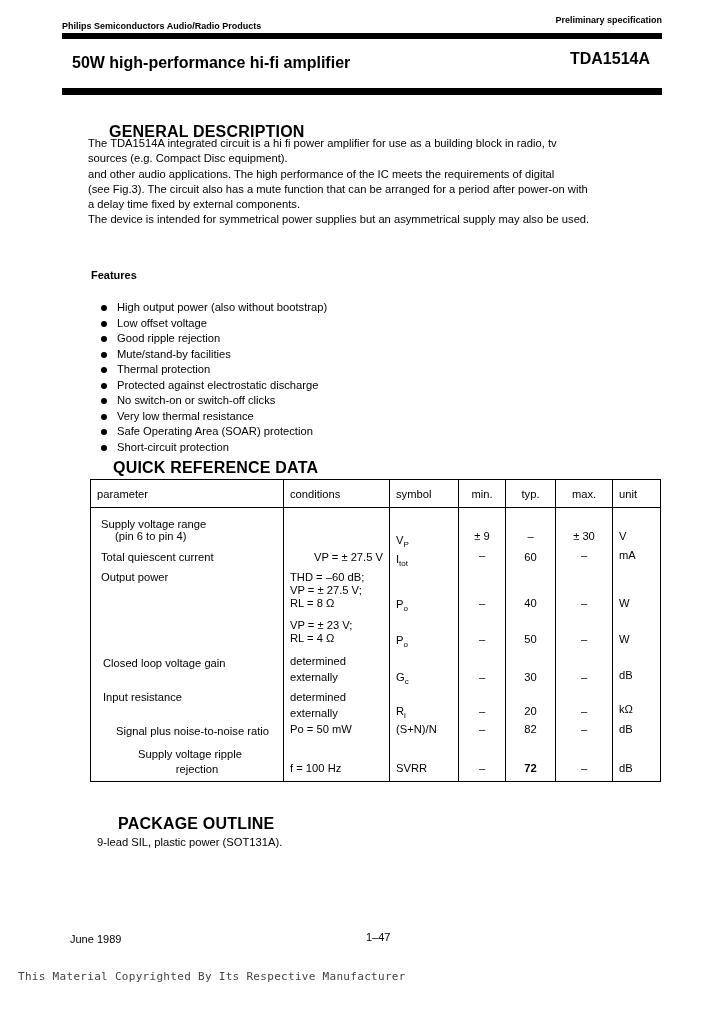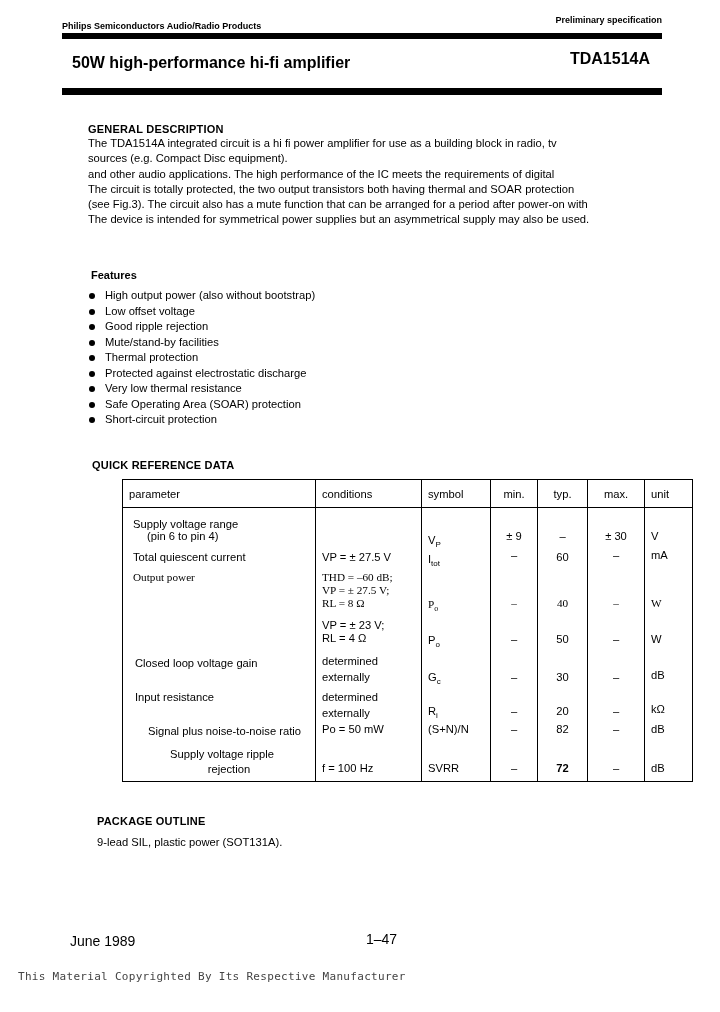--- a/index.html
+++ b/index.html
@@ -1,62 +1,63 @@
 <!DOCTYPE html>
 <html><head>
 <meta charset="utf-8">
 <style>
   html, body { margin: 0; padding: 0; background: #ffffff; }
   body { width: 720px; height: 1012px; position: relative; overflow: hidden; color: #000; font-family: "Liberation Sans", sans-serif; }
   .abs { position: absolute; }
   .hdr-small { font-size: 9px; font-weight: bold; }
   .bar { position: absolute; background: #000; }
   .title { font-size: 16px; font-weight: bold; }
-  .sec { font-size: 11px; font-weight: bold; letter-spacing: 0.2px; }
+  .sec { font-size: 16px; font-weight: bold; letter-spacing: 0.2px; margin-left: 21px; }
   .para { font-size: 11.2px; line-height: 15.3px; }
-  .features { list-style: none; margin: 0; padding: 0; font-size: 11.2px; }
+  .features { list-style: none; margin: 12px; padding: 0; font-size: 11.2px; }
   .features li { height: 15.5px; line-height: 15.5px; position: relative; padding-left: 16px; }
   .features li .bullet { position: absolute; left: 0; top: 5px; width: 6px; height: 6px; border-radius: 50%; background: #000; }
-  table.qrd { position: absolute; left: 90px; top: 479px; width: 570px; border-collapse: collapse; font-size: 11.2px; table-layout: fixed; margin-left: 32px; }
+  table.qrd { position: absolute; left: 90px; top: 479px; width: 570px; border-collapse: collapse; font-size: 11.2px; table-layout: fixed; }
   table.qrd th, table.qrd td { font-weight: normal; text-align: left; vertical-align: top; border-left: 1px solid #000; border-right: 1px solid #000; padding: 0 6px; }
   table.qrd thead th { border-top: 1px solid #000; border-bottom: 1px solid #000; height: 27px; vertical-align: middle; }
   table.qrd tbody tr:last-child td { border-bottom: 1px solid #000; }
   .c { text-align: center !important; }
   .sub { font-size: 8px; vertical-align: -3px; }
-  .foot { font-size: 14px; }
+  .foot { font-size: 11px; }
   .copy { font-family: "DejaVu Sans Mono", monospace; font-size: 11px; color: #444; letter-spacing: 0.3px; }
 </style>
 </head>
 <body>
 
 <div class="abs hdr-small" style="left:62px; top:21px;">Philips Semiconductors Audio/Radio Products</div>
 <div class="abs hdr-small" style="right:58px; top:15px;">Preliminary specification</div>
 <div class="bar" style="left:62px; top:33px; width:600px; height:6px;"></div>
 <div class="abs title" style="left:72px; top:54px;">50W high-performance hi-fi amplifier</div>
 <div class="abs title" style="right:70px; top:50px;">TDA1514A</div>
 <div class="bar" style="left:62px; top:88px; width:600px; height:7px;"></div>
 
 <div class="abs sec" style="left:88px; top:123px;">GENERAL DESCRIPTION</div>
 <div class="abs para" style="left:88px; top:136px; width:580px;">
   <div>The TDA1514A integrated circuit is a hi fi power amplifier for use as a building block in radio, tv</div>
   <div>sources (e.g. Compact Disc equipment).</div>
   <div>and other audio applications. The high performance of the IC meets the requirements of digital</div>
-  <div>The circuit is totally protected, the two output transistors both having thermal and SOAR protection</div>
   <div>(see Fig.3). The circuit also has a mute function that can be arranged for a period after power-on with</div>
+  <div>a delay time fixed by external components.</div>
   <div>The device is intended for symmetrical power supplies but an asymmetrical supply may also be used.</div>
 </div>
 
 <div class="abs" style="left:91px; top:269px; font-size:11px; font-weight:bold;">Features</div>
 <ul class="features abs" style="left:89px; top:288px; width:400px;">
   <li><span class="bullet"></span><span>High output power (also without bootstrap)</span></li>
   <li><span class="bullet"></span><span>Low offset voltage</span></li>
   <li><span class="bullet"></span><span>Good ripple rejection</span></li>
   <li><span class="bullet"></span><span>Mute/stand-by facilities</span></li>
   <li><span class="bullet"></span><span>Thermal protection</span></li>
   <li><span class="bullet"></span><span>Protected against electrostatic discharge</span></li>
+  <li><span class="bullet"></span><span>No switch-on or switch-off clicks</span></li>
   <li><span class="bullet"></span><span>Very low thermal resistance</span></li>
   <li><span class="bullet"></span><span>Safe Operating Area (SOAR) protection</span></li>
   <li><span class="bullet"></span><span>Short-circuit protection</span></li>
 </ul>
 
 <div class="abs sec" style="left:92px; top:459px;">QUICK REFERENCE DATA</div>
 
 <table class="qrd">
   <colgroup>
     <col style="width:193px">
@@ -88,29 +89,29 @@
       <td></td>
       <td style="padding-top:26px;"><span>V</span><span class="sub">P</span></td>
       <td class="c" style="padding-top:22px;">± 9</td>
       <td class="c" style="padding-top:22px;">–</td>
       <td class="c" style="padding-top:22px;">± 30</td>
       <td style="padding-top:22px;">V</td>
     </tr>
 
     <tr style="height:22px;">
       <td style="padding-top:2px; padding-left:10px;">Total quiescent current</td>
-      <td style="padding-top:2px;">VP = ± 27.5 V</td>
+      <td style="padding-top:2px;text-align:right;">VP = ± 27.5 V</td>
       <td style="padding-top:4px;"><span>I</span><span class="sub">tot</span></td>
       <td class="c">–</td>
       <td class="c" style="padding-top:2px;">60</td>
       <td class="c">–</td>
       <td>mA</td>
     </tr>
 
-    <tr style="height:46px;font-family:Liberation Serif, serif;">
+    <tr style="height:46px;">
       <td style="padding-top:0; padding-left:10px;">Output power</td>
       <td style="line-height:13px;">
         <div>THD = –60 dB;</div>
         <div>VP = ± 27.5 V;</div>
         <div>RL = 8 Ω</div>
       </td>
       <td style="padding-top:27px;"><span>P</span><span class="sub">o</span></td>
       <td class="c" style="padding-top:26px;">–</td>
       <td class="c" style="padding-top:26px;">40</td>
       <td class="c" style="padding-top:26px;">–</td>

